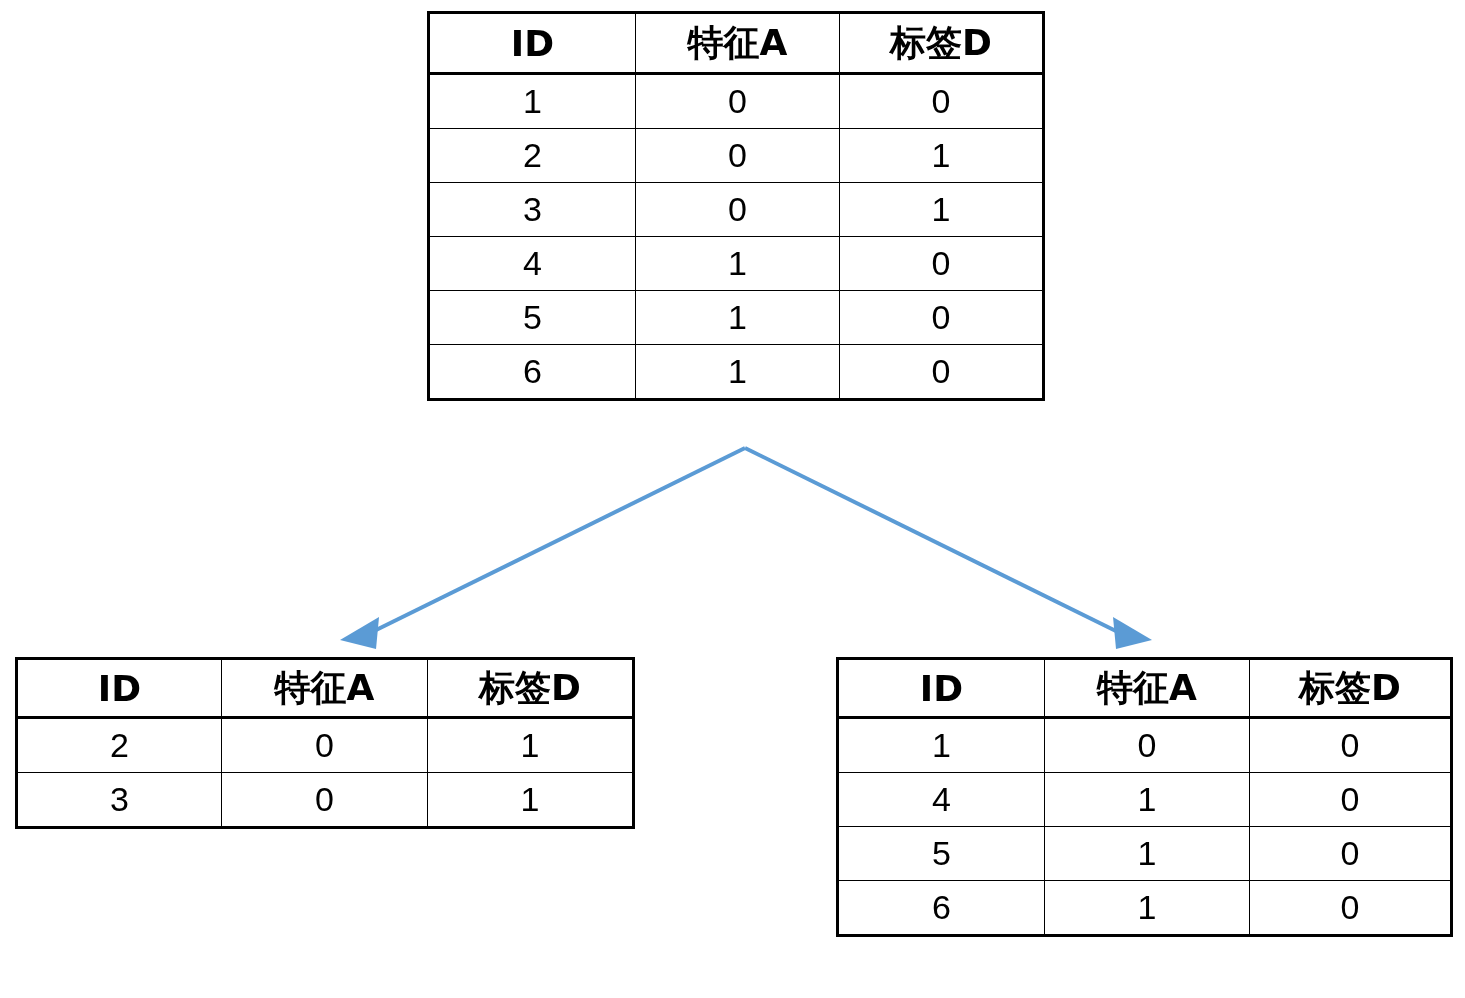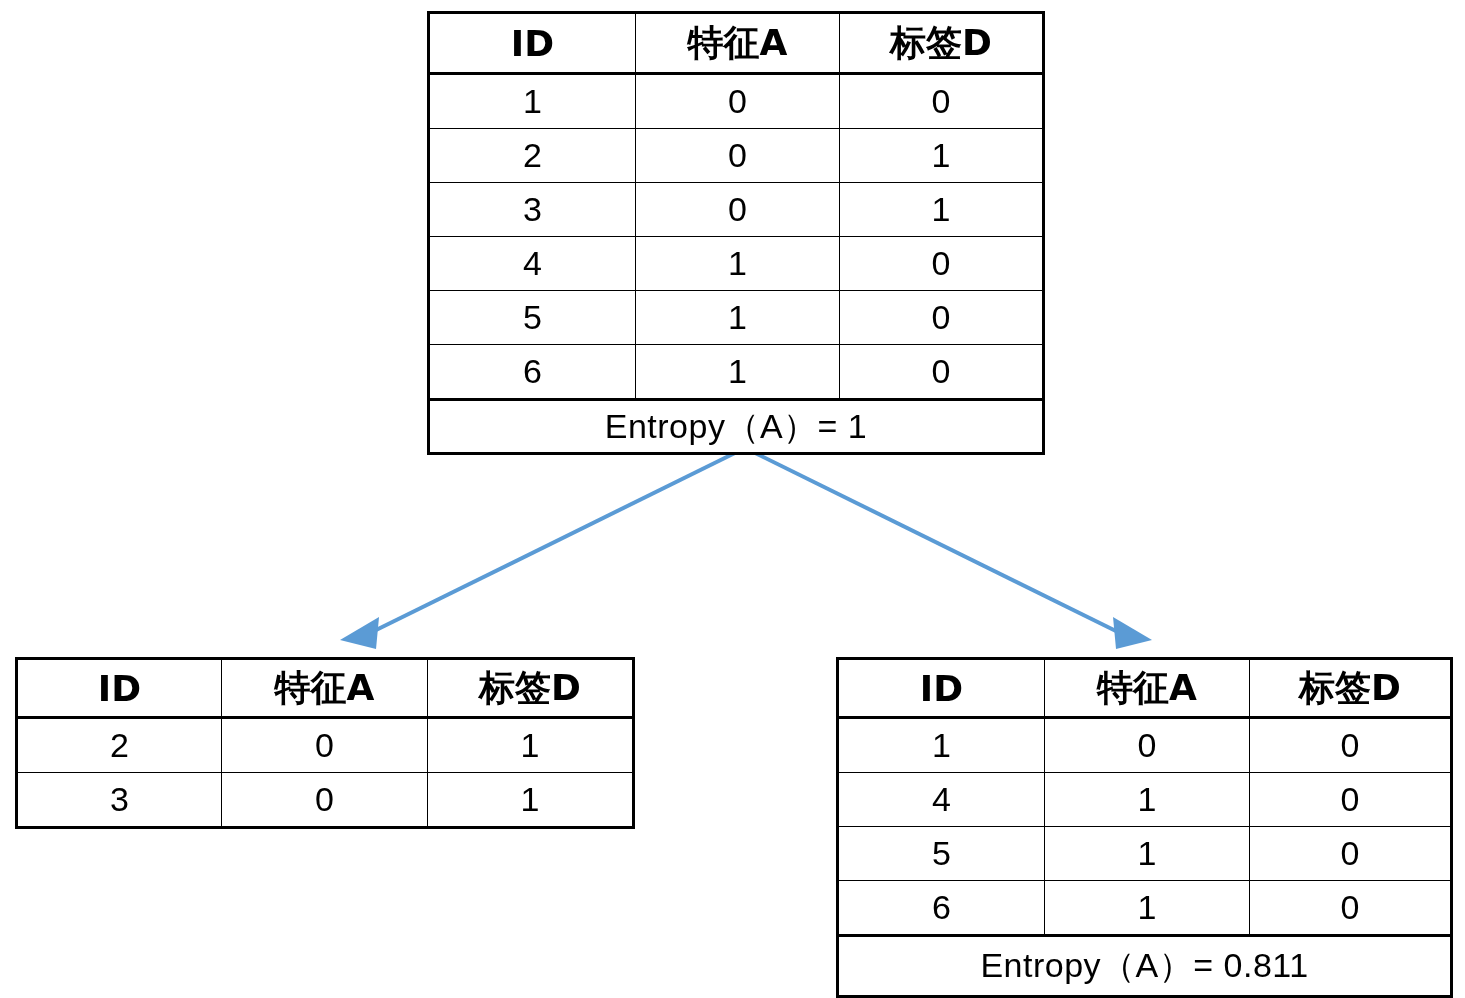--- a/index.html
+++ b/index.html
@@ -153,23 +153,20 @@
       <tr>
         <td class="cell">5</td>
         <td class="cell">1</td>
         <td class="cell">0</td>
       </tr>
       <tr>
         <td class="cell">6</td>
         <td class="cell">1</td>
         <td class="cell">0</td>
       </tr>
-      <tr class="entropy-row">
-        <td colspan="3">Entropy（A）= 1</td>
-      </tr>
     </tbody>
   </table>
 
   <table class="dtable" id="table-left">
     <colgroup>
         <col style="width:205px">
         <col style="width:206px">
         <col style="width:206px">
       </colgroup>
     <tbody>
@@ -216,21 +213,18 @@
       <tr>
         <td class="cell">5</td>
         <td class="cell">1</td>
         <td class="cell">0</td>
       </tr>
       <tr>
         <td class="cell">6</td>
         <td class="cell">1</td>
         <td class="cell">0</td>
       </tr>
-      <tr class="entropy-row">
-        <td colspan="3">Entropy（A）= 0.811</td>
-      </tr>
     </tbody>
   </table>
 
   <div id="watermark">CSDN @Grateful_Dead424</div>
 
 </div>
 
 </body></html>

